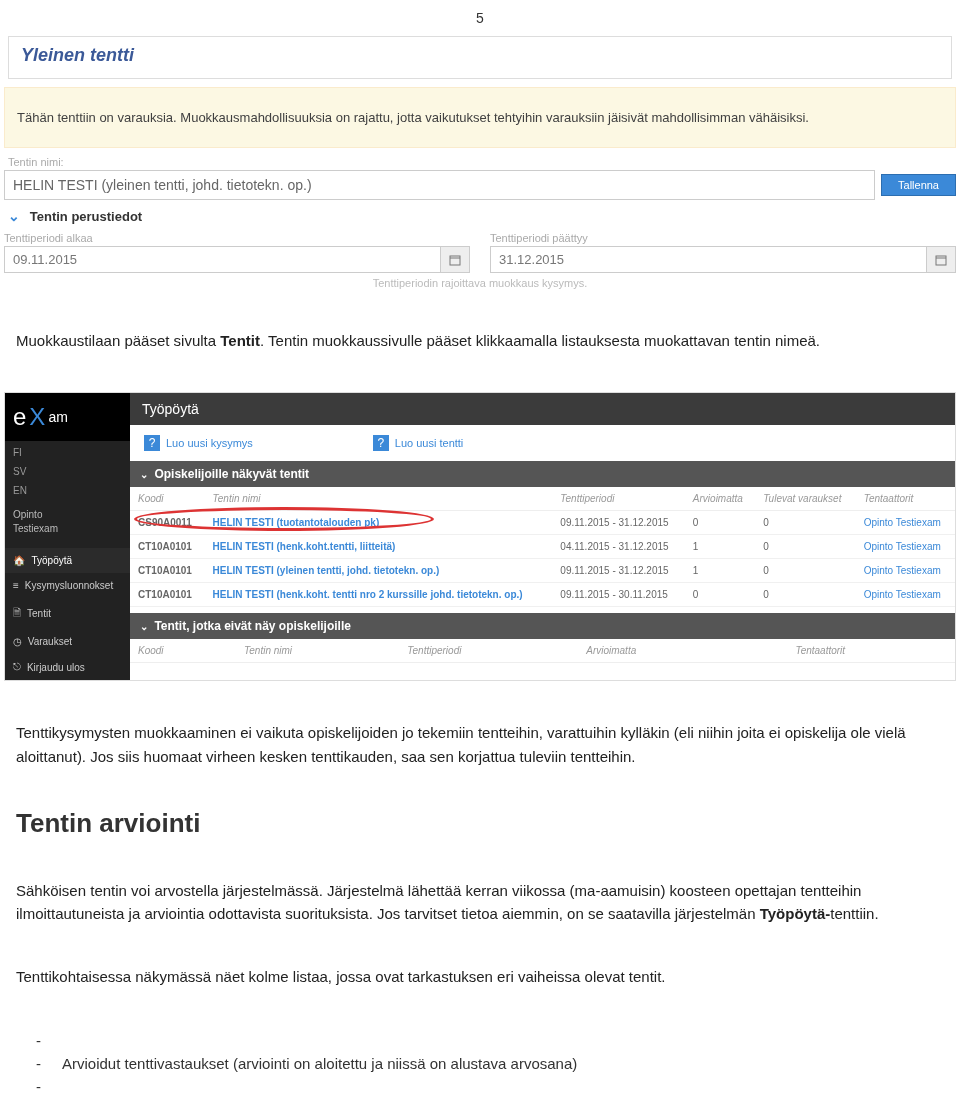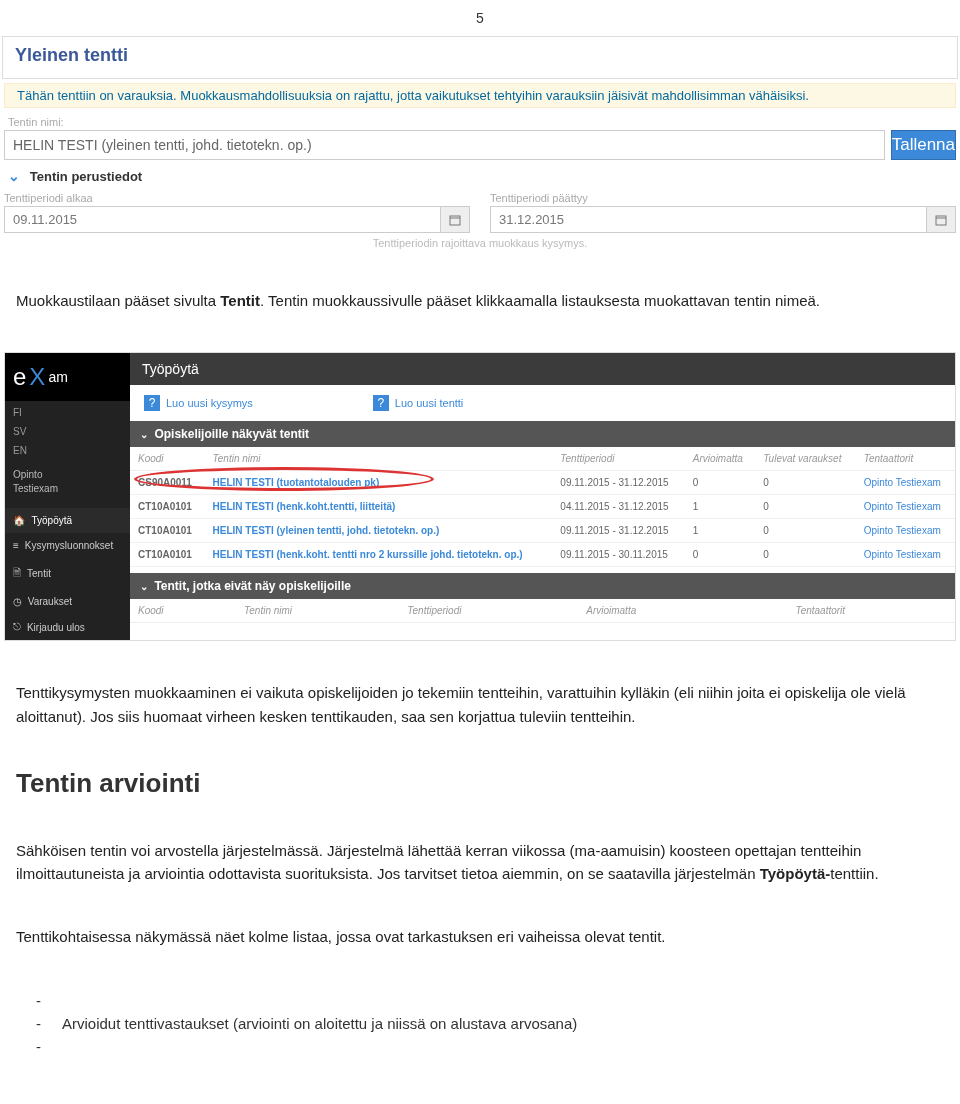--- a/index.html
+++ b/index.html
@@ -1,24 +1,24 @@
 <!DOCTYPE html>
 <html><head>
 <meta charset="utf-8">
 <style>
   * { box-sizing: border-box; margin: 0; padding: 0; }
   body { font-family: Arial, Helvetica, sans-serif; font-size: 13px; color: #333; background: #fff; width: 960px; }
   .page-num { text-align: center; font-size: 14px; margin: 10px 0; }
-  .banner { padding: 8px 12px; background: #fff; border: 1px solid #ddd; margin: 2px; }
+  .banner { padding: 8px 12px; background: #fff; border: 1px solid #ddd; margin: 8px; font-style: italic; }
   .banner h3 { color: #3b5998; font-size: 18px; font-weight: 600; margin-bottom: 4px; }
-  .warn-box { background: #fcf8e3; border: 1px solid #faebcc; color: #0369a1; padding: 4px 12px; margin: 4px; font-weight: 500; font-size: 13px; }
+  .warn-box { background: #fcf8e3; border: 1px solid #faebcc; color: #404040; padding: 22px 12px; margin: 4px; font-weight: 500; font-size: 13px; }
   .label-small { font-size: 11px; color: #aaa; margin: 8px 8px 2px; }
   .input-row { display: flex; align-items: center; margin: 0 4px; gap: 6px; }
   .input-row input[type=text] { flex: 1; border: 1px solid #ccc; padding: 6px 8px; font-size: 14px; color: #666; }
-  .btn-save { background: #3b89d8; color: #fff; border: 1px solid #2c6eb0; font-size: 17px; padding: 4px 0; cursor: pointer; }
+  .btn-save { background: #3b89d8; color: #fff; border: 1px solid #2c6eb0; font-size: 11px; padding: 4px 16px; cursor: pointer; }
   .acc-header { display: flex; align-items: center; gap: 10px; padding: 8px 8px; color: #333; font-weight: 600; }
   .acc-header .chev { color: #3b89d8; font-size: 14px; }
   .period-row { display: flex; margin: 0 4px; gap: 20px; justify-content: flex-end; }
   .period-col { flex: 1; }
   .period-col .lbl { font-size: 11px; color: #aaa; margin-bottom: 2px; }
   .date-wrap { display: flex; border: 1px solid #ccc; }
   .date-wrap input { flex: 1; border: none; padding: 5px 8px; font-size: 13px; color: #777; }
   .date-wrap .cal-btn { background: #eee; border-left: 1px solid #ccc; padding: 2px 8px; display: flex; align-items: center; }
   .restrict-note { text-align: center; font-size: 11px; color: #bbb; margin: 4px 0 10px; }
   .para-block { margin: 40px 16px; line-height: 1.55; font-size: 15px; color: #222; }

